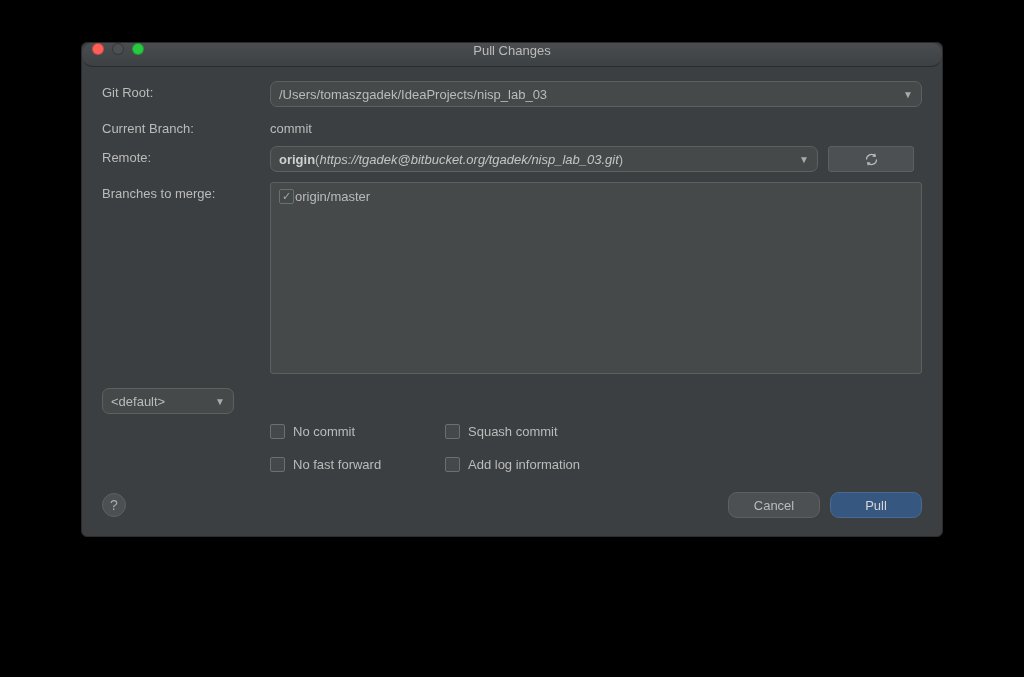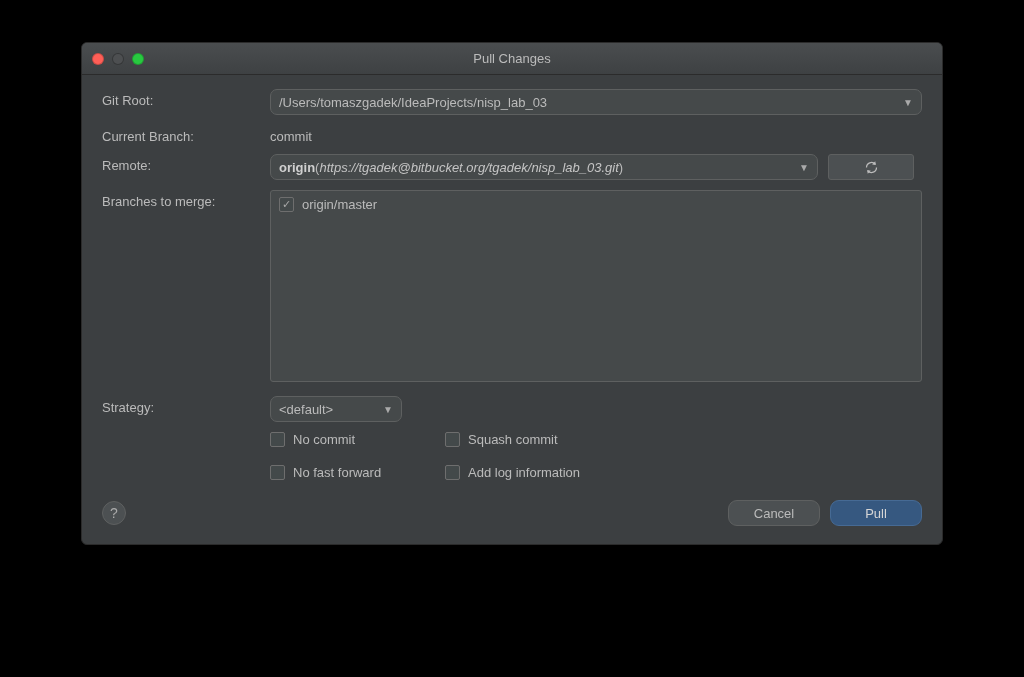--- a/index.html
+++ b/index.html
@@ -16,26 +16,26 @@
 }
 .window {
   width: 862px;
   background: #3c3f41;
   border-radius: 6px;
   box-shadow: 0 20px 50px rgba(0,0,0,0.6);
   overflow: hidden;
   border: 1px solid #2b2b2b;
 }
 .titlebar {
-  height: 32px;
+  height: 24px;
   background: linear-gradient(#4a4d4f, #3e4143);
   display: flex;
-  align-items: center;
   position: relative;
   border-bottom: 1px solid #2b2b2b;
+  border-radius: 11px;
 }
 .traffic {
   display: flex;
   gap: 8px;
   padding-left: 10px;
   position: absolute;
   left: 0;
 }
 .light {
   width: 12px; height: 12px; border-radius: 50%;
@@ -116,21 +116,21 @@
   height: 192px;
   background: #45494a;
   border: 1px solid #5e6060;
   border-radius: 3px;
   padding: 6px 8px;
   color: #bbbbbb;
 }
 .branch-item {
   display: flex;
   align-items: center;
-  gap: 8px;
+  gap: 1px;
   font-size: 13px;
 }
 .checkbox {
   width: 15px; height: 15px;
   background: #43494a;
   border: 1px solid #6e6e6e;
   border-radius: 2px;
   display: inline-flex;
   align-items: center;
   justify-content: center;
@@ -254,21 +254,20 @@
         <div class="branches-box">
           <div class="branch-item">
             <span class="checkbox checked"></span>
             <span>origin/master</span>
           </div>
         </div>
       </div>
     </div>
 
     <div class="row" style="margin-top:14px;">
-      <div class="label-col">Strategy:</div>
       <div class="field-col">
         <div class="dropdown strategy-dd">
           <span>&lt;default&gt;</span>
           <span class="arrow">▼</span>
         </div>
       </div>
     </div>
 
     <div class="options-grid">
       <div class="opt">

